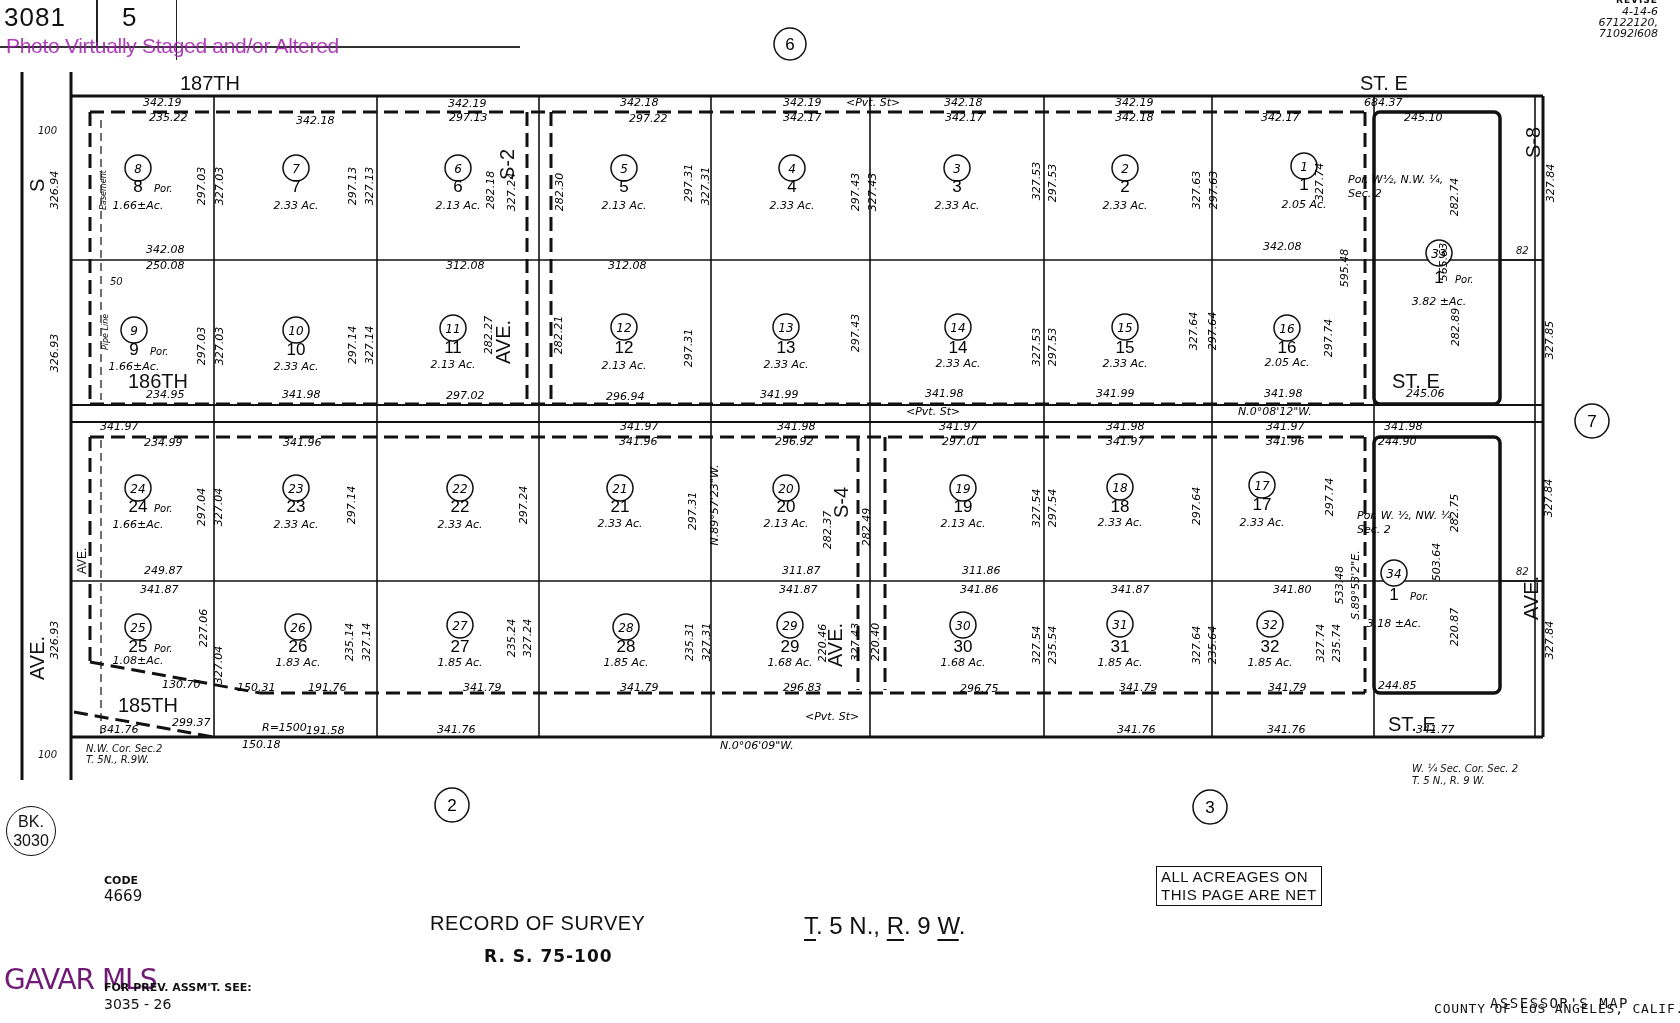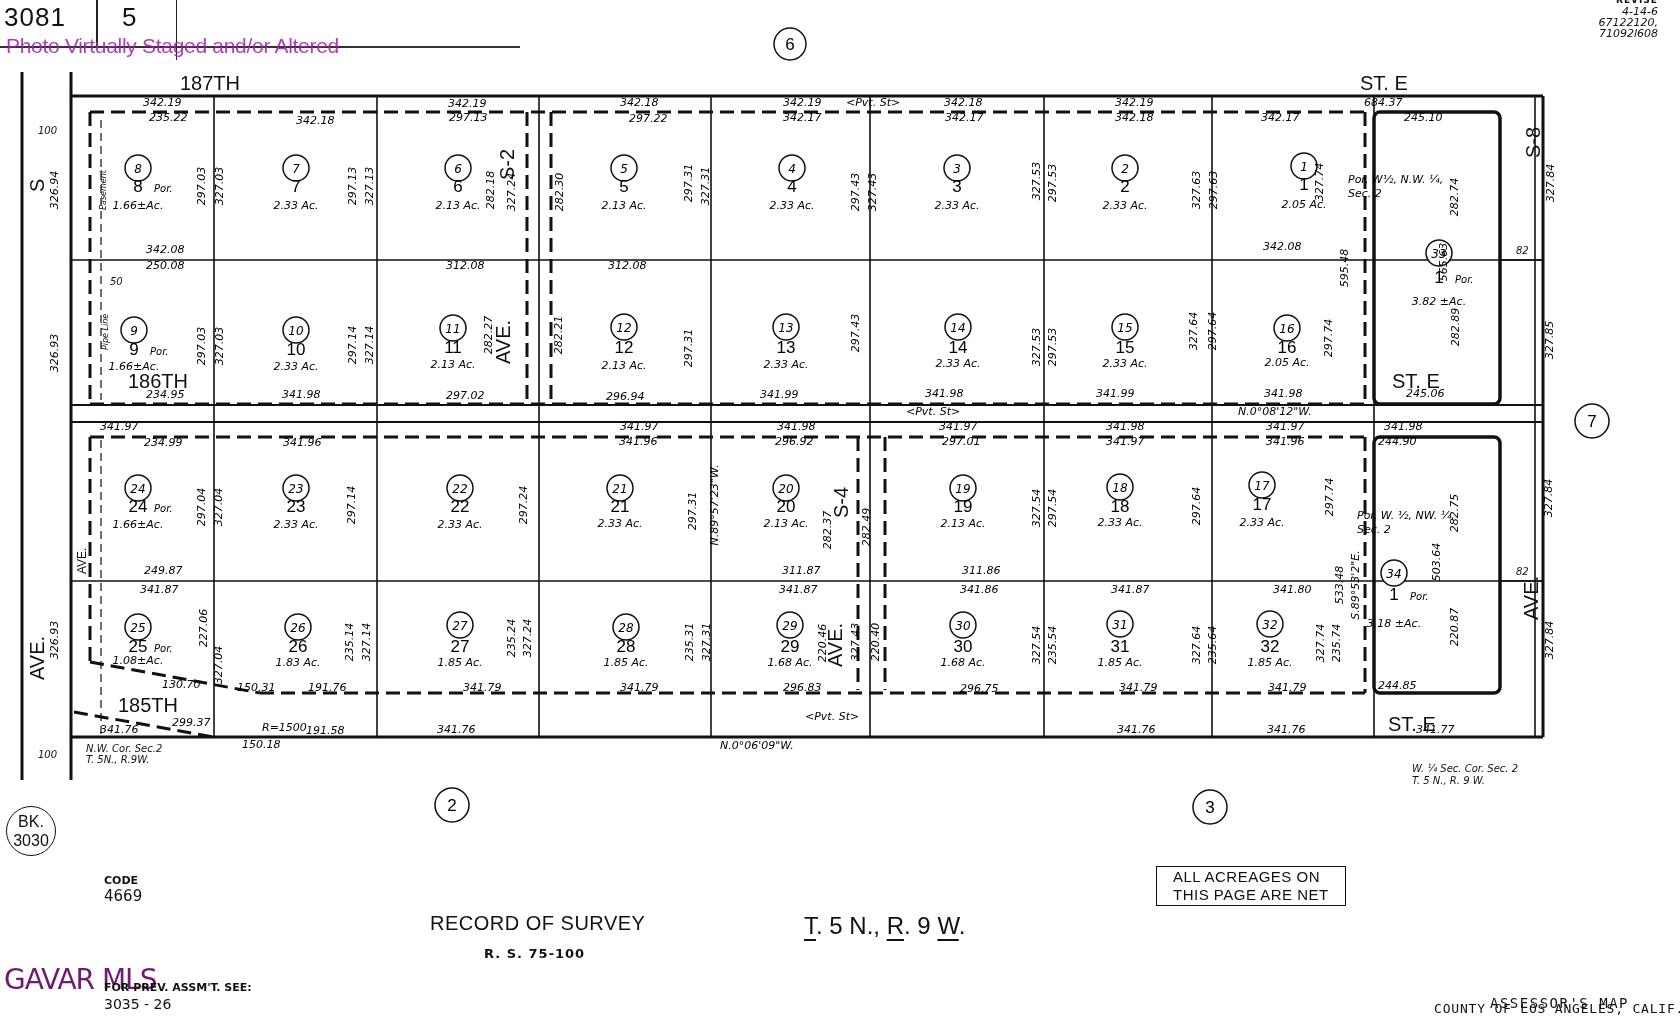--- a/index.html
+++ b/index.html
@@ -10,27 +10,27 @@
   .page { font-size:26px; left:122px; top:2px; }
   .hdrbox { position:absolute; left:0; top:0; width:176px; height:60px; border-right:1.5px solid #222; }
   .hdrdiv { position:absolute; left:96px; top:0; width:1.5px; height:46px; background:#222; }
   .hdrline { position:absolute; left:0; top:46px; width:520px; height:1.5px; background:#333; }
   .watermark { font-size:21px; left:6px; top:34px; color:#a21caf; opacity:.85; letter-spacing:-.3px; }
   .revise { right:22px; top:-6px; font-size:11px; font-style:italic; text-align:right; line-height:11px; font-family:"DejaVu Sans", sans-serif; }
   .revise b { font-style:normal; font-size:9px; letter-spacing:1px; }
   .code { left:104px; top:874px; font-size:11px; font-weight:bold; font-family:"DejaVu Sans", sans-serif; }
   .codeval { left:104px; top:887px; font-size:15px; font-family:"DejaVu Sans", sans-serif; }
   .title { left:430px; top:912px; font-size:20px; letter-spacing:.5px; }
-  .rs { left:484px; top:946px; font-size:13px; font-weight:bold; letter-spacing:1px; font-family:"DejaVu Sans", sans-serif; }
+  .rs { left:484px; top:946px; font-size:17px; font-weight:bold; letter-spacing:1px; font-family:"DejaVu Sans", sans-serif; }
   .township { left:804px; top:912px; font-size:24px; }
   .township u { text-decoration:underline; text-underline-offset:5px; }
   .gavar { left:4px; top:963px; font-size:28px; color:#701a75; letter-spacing:-1px; font-family:"DejaVu Sans", sans-serif; }
   .prev { left:104px; top:981px; font-size:11px; font-weight:bold; font-family:"DejaVu Sans", sans-serif; }
   .prevval { left:104px; top:996px; font-size:14px; font-family:"DejaVu Sans", sans-serif; }
-  .netbox { left:1156px; top:866px; border:1.5px solid #111; padding:1px 16px; font-size:15px; line-height:18px; letter-spacing:.5px; }
+  .netbox { left:1156px; top:866px; border:1.5px solid #111; padding:1px 4px; font-size:15px; line-height:18px; letter-spacing:.5px; }
   .assessor { left:1490px; top:981px; font-size:14px; letter-spacing:1.5px; font-family:"DejaVu Sans Mono", monospace;margin-top:14px; }
   .county { left:1434px; top:1001px; font-size:13px; letter-spacing:.8px; font-family:"DejaVu Sans Mono", monospace; }
   .bk { left:6px; top:806px; width:50px; height:50px; border:1.5px solid #111; border-radius:50%; text-align:center; font-size:16px; line-height:19px; padding-top:5px; box-sizing:border-box; }
 </style>
 </head>
 <body>
 
 <div class="hdrbox"></div>
 <div class="hdrdiv"></div>
 <div class="hdrline"></div>

